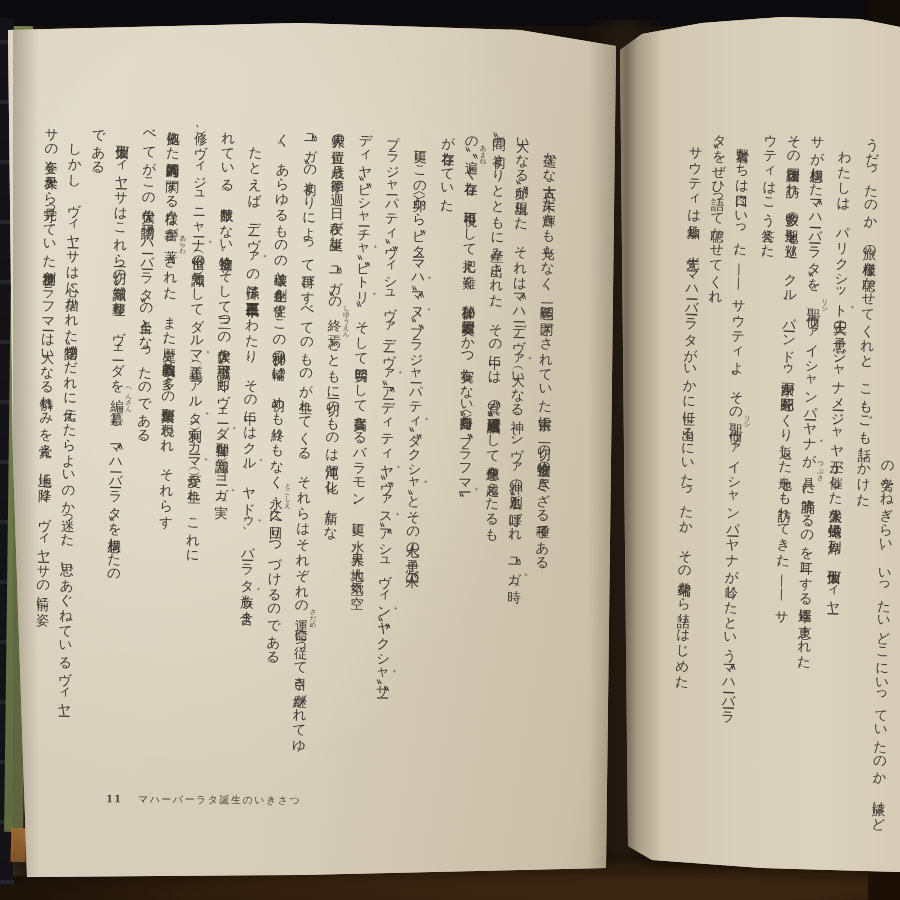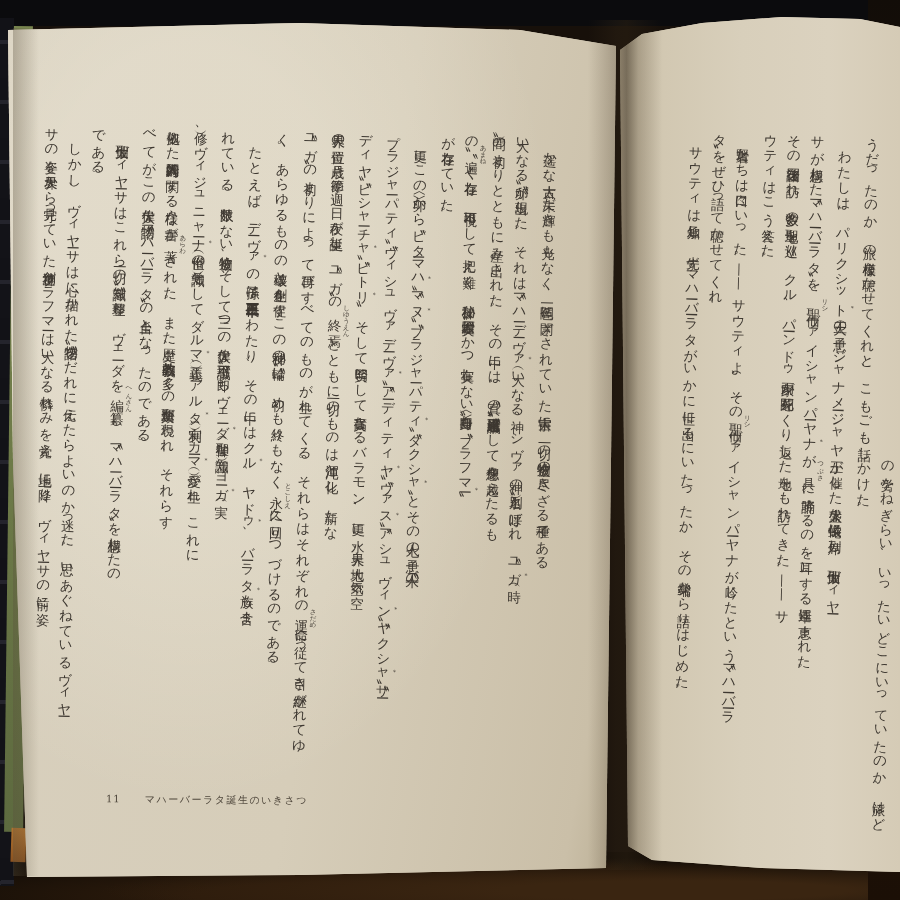--- a/index.html
+++ b/index.html
@@ -38,21 +38,21 @@
   .vtext{position:absolute;writing-mode:vertical-rl;text-orientation:mixed;
          font-size:13.5px;line-height:23.5px;letter-spacing:.2px;color:#3e3831;}
   .vtext .col{white-space:nowrap;}
   .vtext .col.indent{text-indent:1em;}
   ruby rt{font-size:6.5px;letter-spacing:-1px;color:#4a443c;font-weight:normal;}
   .left-text{left:88px;top:129px;width:474px;height:712px;transform:rotate(1.1deg);transform-origin:100% 0;}
   .right-text{left:640px;top:129px;width:268px;height:716px;transform:rotate(1.5deg);transform-origin:100% 0;}
   
   .footer{position:absolute;left:106px;top:793px;font-size:10px;color:#4f473c;
           letter-spacing:1.5px;transform:rotate(0.4deg);}
-  .footer .pnum{margin-right:24px;letter-spacing:1px;}
+  .footer .pnum{margin-right:16px;letter-spacing:1px;font-weight:bold;}
 </style>
 </head>
 <body>
 
 <div class="scene">
   <div class="bg-bottom"></div>
   <div class="bg-right"></div>
 
   <div class="cover-black"></div>
   <div class="cover-green"></div>

